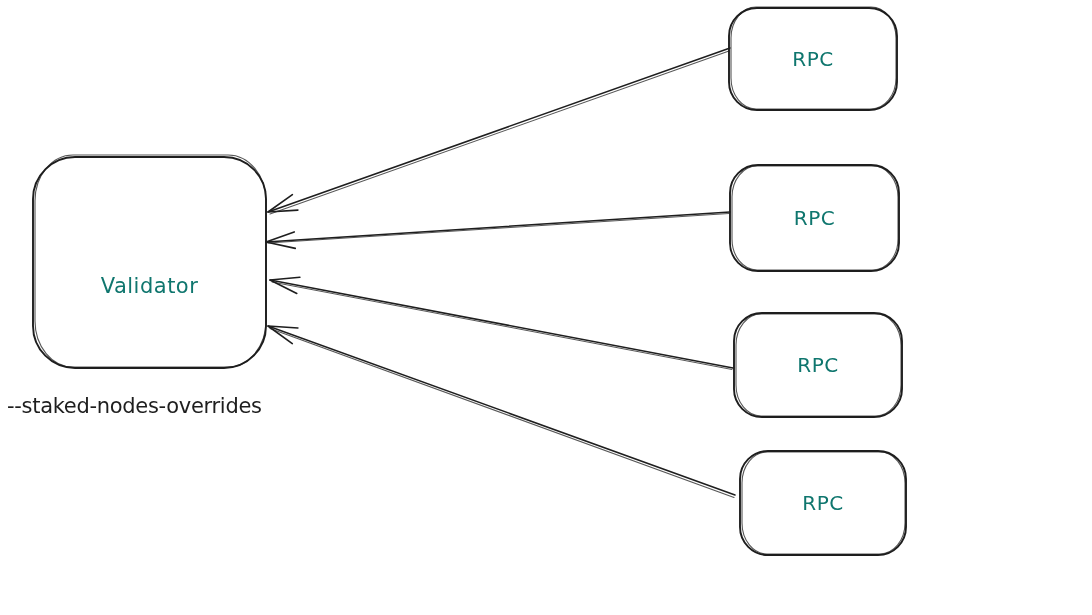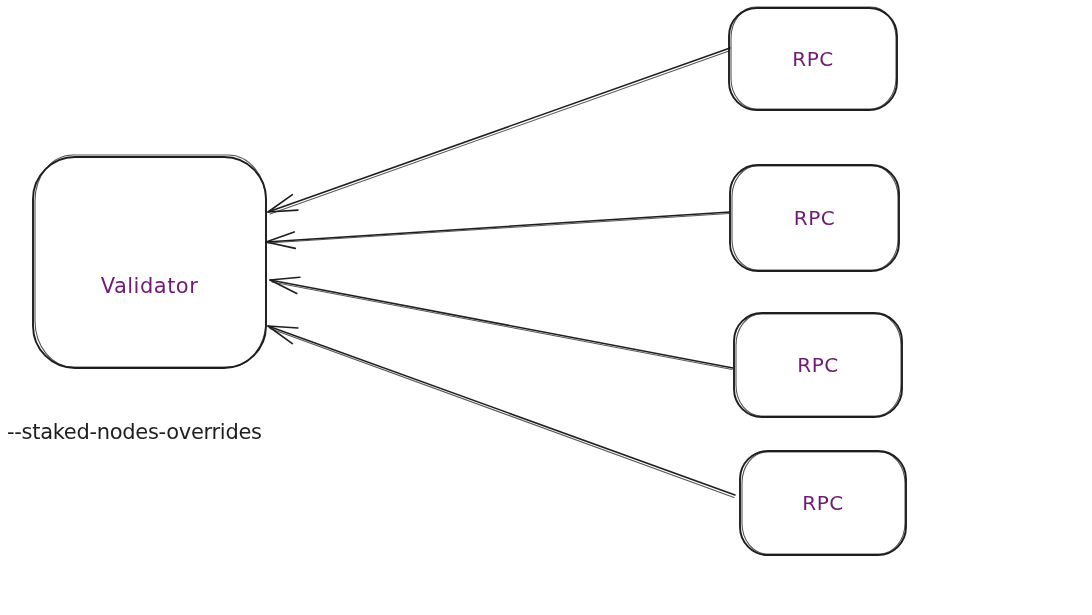--- a/index.html
+++ b/index.html
@@ -38,21 +38,21 @@
     stroke-linecap: round;
     stroke-linejoin: round;
   }
   .node-label {
     position: absolute;
     display: flex;
     align-items: center;
     justify-content: center;
     font-size: 21px;
     letter-spacing: 0.5px;
-    color: #701a75;
+    color: #0f766e;
     pointer-events: none;
     white-space: nowrap;
   }
   .flag-label {
     position: absolute;
     font-size: 21px;
     letter-spacing: -0.3px;
     color: #1e1e1e;
     white-space: nowrap;
   }
@@ -114,16 +114,16 @@
   <div class="node-label" style="left:33px; top:157px; width:233px; height:257px;">Validator</div>
 
   <div class="node-label" style="left:729px; top:8px; width:168px; height:102px; font-size:20px;">RPC</div>
 
   <div class="node-label" style="left:730px; top:165px; width:169px; height:106px; font-size:20px;">RPC</div>
 
   <div class="node-label" style="left:734px; top:313px; width:168px; height:104px; font-size:20px;">RPC</div>
 
   <div class="node-label" style="left:740px; top:451px; width:166px; height:104px; font-size:20px;">RPC</div>
 
-  <div class="flag-label" style="left:7px; top:420px;">--staked-nodes-overrides</div>
+  <div class="flag-label" style="left:7px; top:394px;">--staked-nodes-overrides</div>
 
 
 </div>
 
 </body></html>

